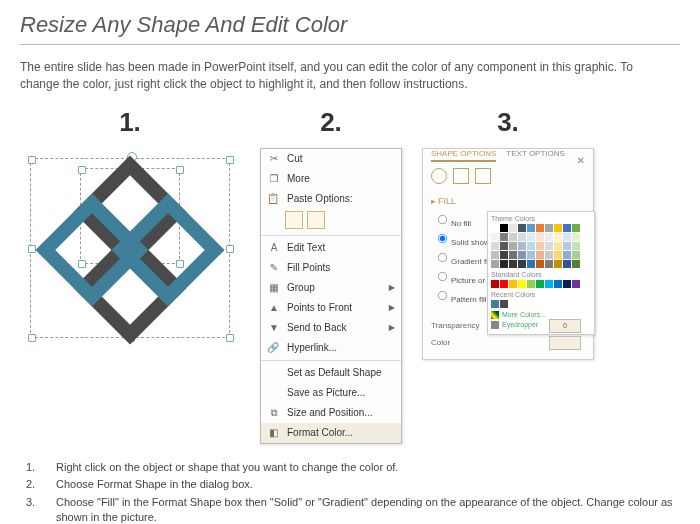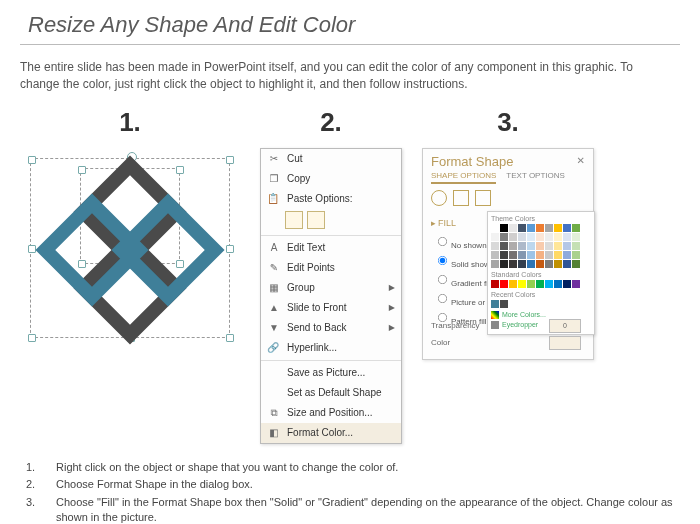--- a/index.html
+++ b/index.html
@@ -13,21 +13,21 @@
     overflow: hidden;
   }
   .slide {
     padding: 12px 20px 10px 20px;
   }
   .title {
     font-style: italic;
     font-size: 22px;
     font-weight: 400;
     color: #5a5a5a;
-    margin: 0 0 4px 8px;
+    margin: 0 0 4px 0;
   }
   .hr {
     border-top: 1px solid #bbb;
     margin: 6px 0 14px 0;
   }
   .intro {
     font-size: 12px;
     color: #555;
     line-height: 1.4;
     margin-bottom: 14px;
@@ -269,96 +269,95 @@
 
     <div class="col">
       <div class="stepnum">2.</div>
       <div class="menu">
         <div class="menu-item">
             <span class="ic">✂</span>
             <span>Cut</span>
           </div>
         <div class="menu-item">
             <span class="ic">❐</span>
-            <span>Copy</span>
+            <span>More</span>
           </div>
         <div class="menu-item">
             <span class="ic">📋</span>
             <span>Paste Options:</span>
           </div>
         <div class="paste-icons">
           <span class="pi"></span>
           <span class="pi"></span>
         </div>
         <div class="menu-sep"></div>
         <div class="menu-item">
             <span class="ic">A</span>
             <span>Edit Text</span>
           </div>
         <div class="menu-item">
             <span class="ic">✎</span>
-            <span>Edit Points</span>
+            <span>Fill Points</span>
           </div>
         <div class="menu-item">
             <span class="ic">▦</span>
             <span>Group</span>
             <span class="arrow">▶</span>
           </div>
         <div class="menu-item">
             <span class="ic">▲</span>
-            <span>Slide to Front</span>
+            <span>Points to Front</span>
             <span class="arrow">▶</span>
           </div>
         <div class="menu-item">
             <span class="ic">▼</span>
             <span>Send to Back</span>
             <span class="arrow">▶</span>
           </div>
         <div class="menu-item">
             <span class="ic">🔗</span>
             <span>Hyperlink...</span>
           </div>
         <div class="menu-sep"></div>
         <div class="menu-item">
             <span class="ic"></span>
+            <span>Set as Default Shape</span>
+          </div>
+        <div class="menu-item">
+            <span class="ic"></span>
             <span>Save as Picture...</span>
-          </div>
-        <div class="menu-item">
-            <span class="ic"></span>
-            <span>Set as Default Shape</span>
           </div>
         <div class="menu-item">
             <span class="ic">⧉</span>
             <span>Size and Position...</span>
           </div>
         <div class="menu-item hover">
             <span class="ic">◧</span>
             <span>Format Color...</span>
           </div>
       </div>
     </div>
 
     <div class="col">
       <div class="stepnum">3.</div>
       <div class="panel">
-        <div class="panel-title">Format Shape</div>
         <div class="panel-close">✕</div>
         <div class="panel-tabs">
           <span class="t1">SHAPE OPTIONS</span>
           <span class="t2">TEXT OPTIONS</span>
         </div>
         <div class="panel-iconrow">
           <span style="border-radius:50%"></span>
           <span></span>
           <span></span>
         </div>
         <div class="panel-sec">
           <div class="hdr">▸ <span>FILL</span></div>
           <div class="radio-list">
-            <label><input type="radio" style=""><span>No shown</span></label>
+            <label><input type="radio" style=""><span>No fill</span></label>
             <label><input type="radio" checked="" style=""><span>Solid shown</span></label>
             <label><input type="radio" style=""><span>Gradient fill</span></label>
             <label><input type="radio" style=""><span>Picture or texture fill</span></label>
             <label><input type="radio" style=""><span>Pattern fill</span></label>
           </div>
         </div>
 
         <div class="swatches">
           <div class="sw-title">Theme Colors</div>
           <div class="sw-grid">

